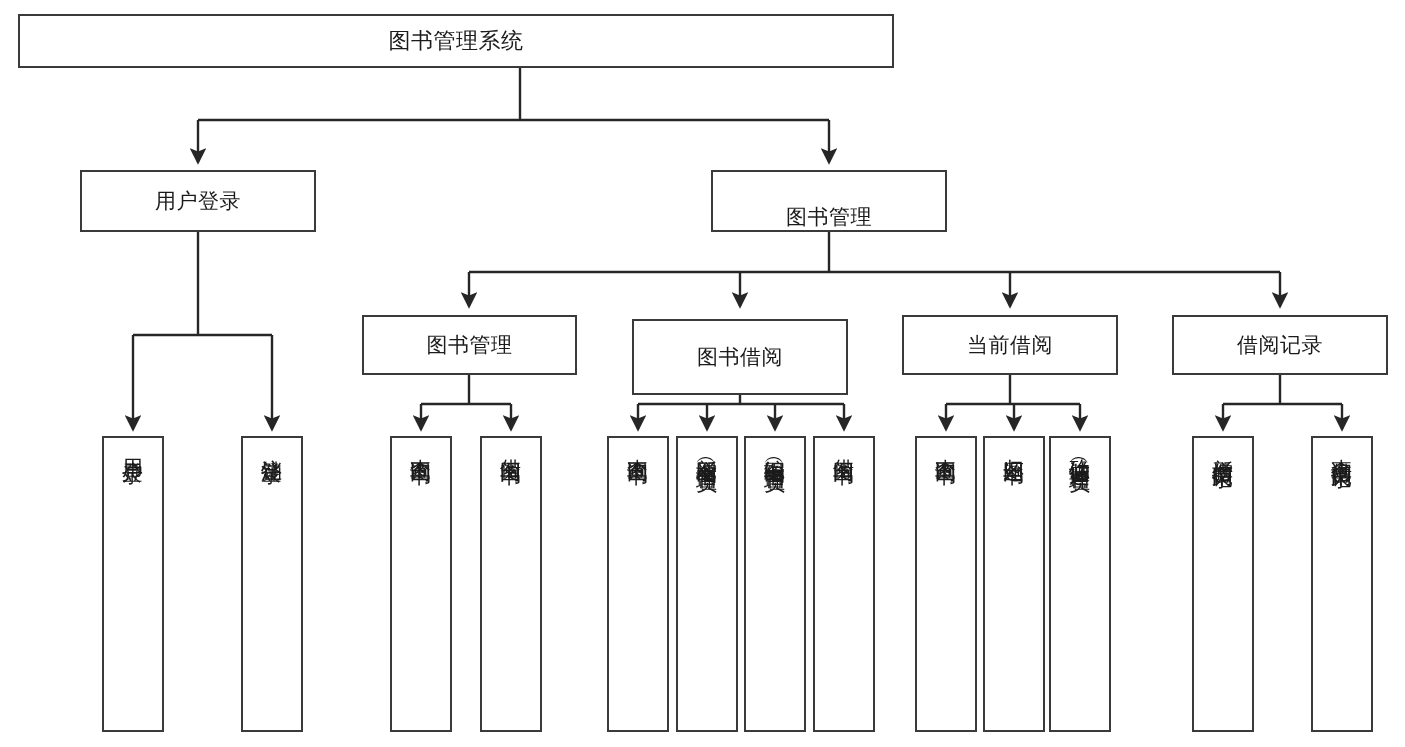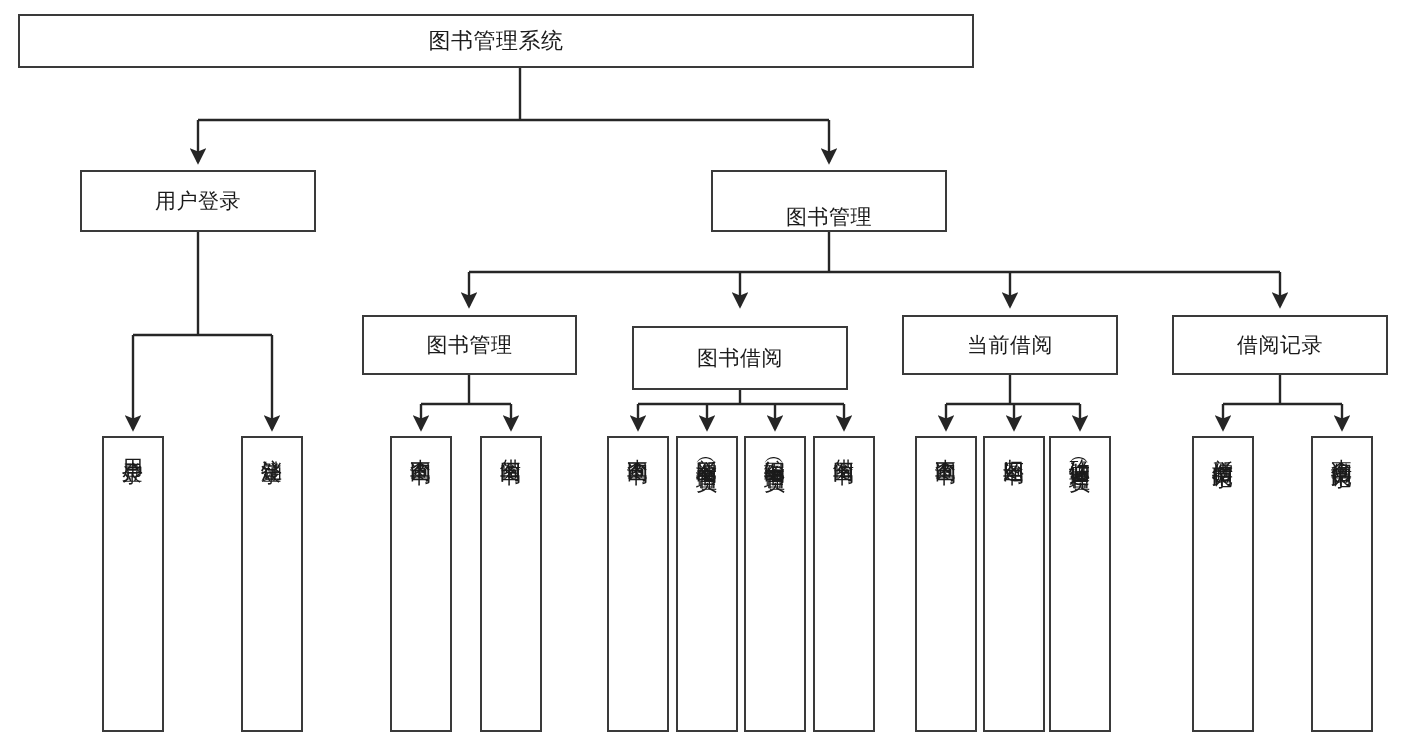--- a/index.html
+++ b/index.html
@@ -119,35 +119,35 @@
       <path d="M 1014 404 L 1014 429" marker-end="url(#arrow)"></path>
       <path d="M 1080 404 L 1080 429" marker-end="url(#arrow)"></path>
 
       <path d="M 1280 375 L 1280 404"></path>
       <path d="M 1223 404 L 1342 404"></path>
       <path d="M 1223 404 L 1223 429" marker-end="url(#arrow)"></path>
       <path d="M 1342 404 L 1342 429" marker-end="url(#arrow)"></path>
     </g>
   </svg>
 
-  <div class="node horiz root" style="left:18px; top:14px; width:956px; height:54px;">
+  <div class="node horiz root" style="left:18px; top:14px; width:876px; height:54px;">
     <span class="node-label">图书管理系统</span>
   </div>
 
   <div class="node horiz" style="left:80px; top:170px; width:236px; height:62px;">
     <span class="node-label">用户登录</span>
   </div>
   <div class="node horiz" style="left:711px; top:170px; width:236px; height:62px;align-items:flex-end;">
     <span class="node-label">图书管理</span>
   </div>
 
   <div class="node horiz" style="left:362px; top:315px; width:215px; height:60px;">
     <span class="node-label">图书管理</span>
   </div>
-  <div class="node horiz" style="left:632px; top:326px; width:216px; height:64px;">
+  <div class="node horiz" style="left:632px; top:319px; width:216px; height:76px;">
     <span class="node-label">图书借阅</span>
   </div>
   <div class="node horiz" style="left:902px; top:315px; width:216px; height:60px;">
     <span class="node-label">当前借阅</span>
   </div>
   <div class="node horiz" style="left:1172px; top:315px; width:216px; height:60px;">
     <span class="node-label">借阅记录</span>
   </div>
 
   <div class="node vert" style="left:102px; top:436px; width:62px; height:296px;">

